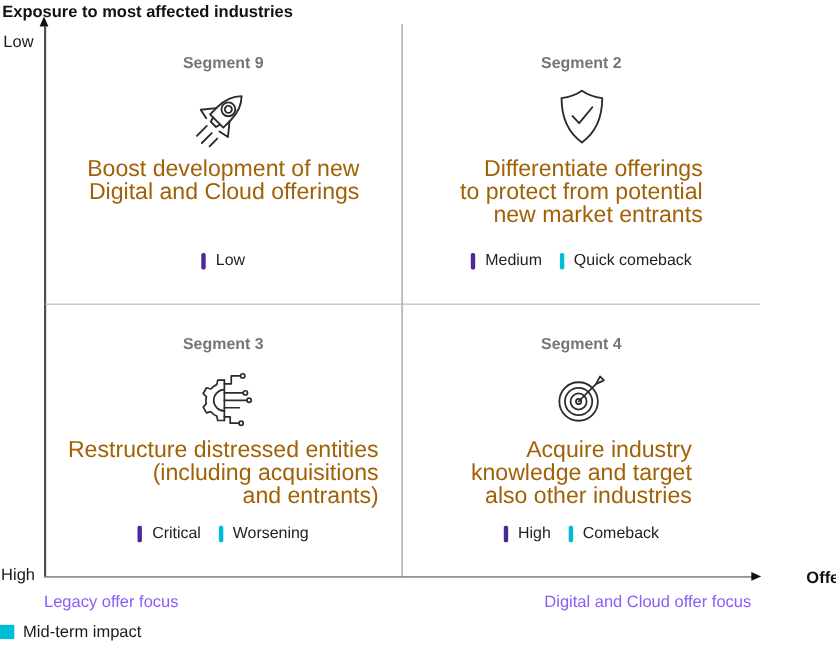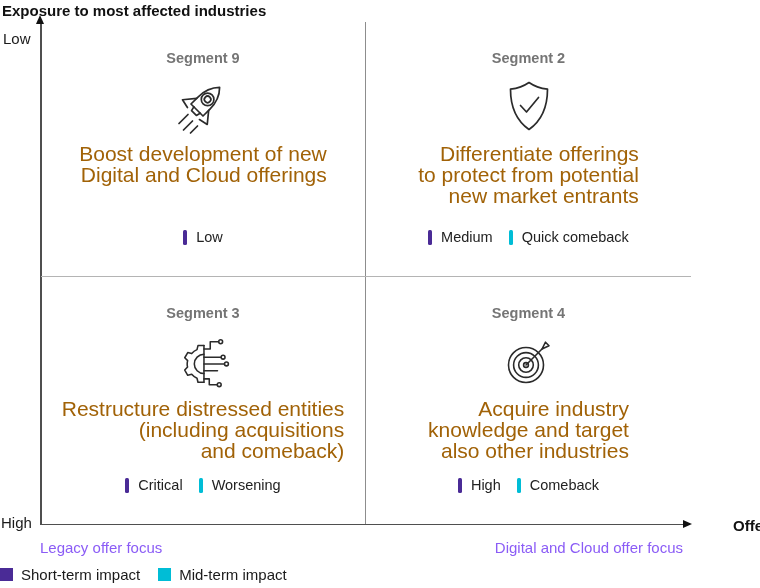--- a/index.html
+++ b/index.html
@@ -144,21 +144,21 @@
         <circle cx="49.8" cy="24" r="2"></circle>
       <path d="M30 31 L51 31"></path>
         <circle cx="53.3" cy="31" r="2"></circle>
       <path d="M30 38 L44 38"></path>
       <path d="M30 46.5 L35.5 46.5 L35.5 52.5 L43.5 52.5"></path>
         <circle cx="45.8" cy="52.5" r="2"></circle>
     </svg>
   </div>
   <div class="seg-desc">Restructure distressed entities
 (including acquisitions
-and comeback)</div>
+and entrants)</div>
   <div class="badges">
     <div class="badge">
       <span class="bar short"></span>
       <span>Critical</span>
     </div>
     <div class="badge">
       <span class="bar mid"></span>
       <span>Worsening</span>
     </div>
   </div>
@@ -186,20 +186,16 @@
     </div>
     <div class="badge">
       <span class="bar mid"></span>
       <span>Comeback</span>
     </div>
   </div>
 </div>
 
 <div class="abs legend">
   <div class="legend-item">
-    <span class="sq short"></span>
-    <span>Short-term impact</span>
-  </div>
-  <div class="legend-item">
     <span class="sq mid"></span>
     <span>Mid-term impact</span>
   </div>
 </div>
 
 </body></html>

